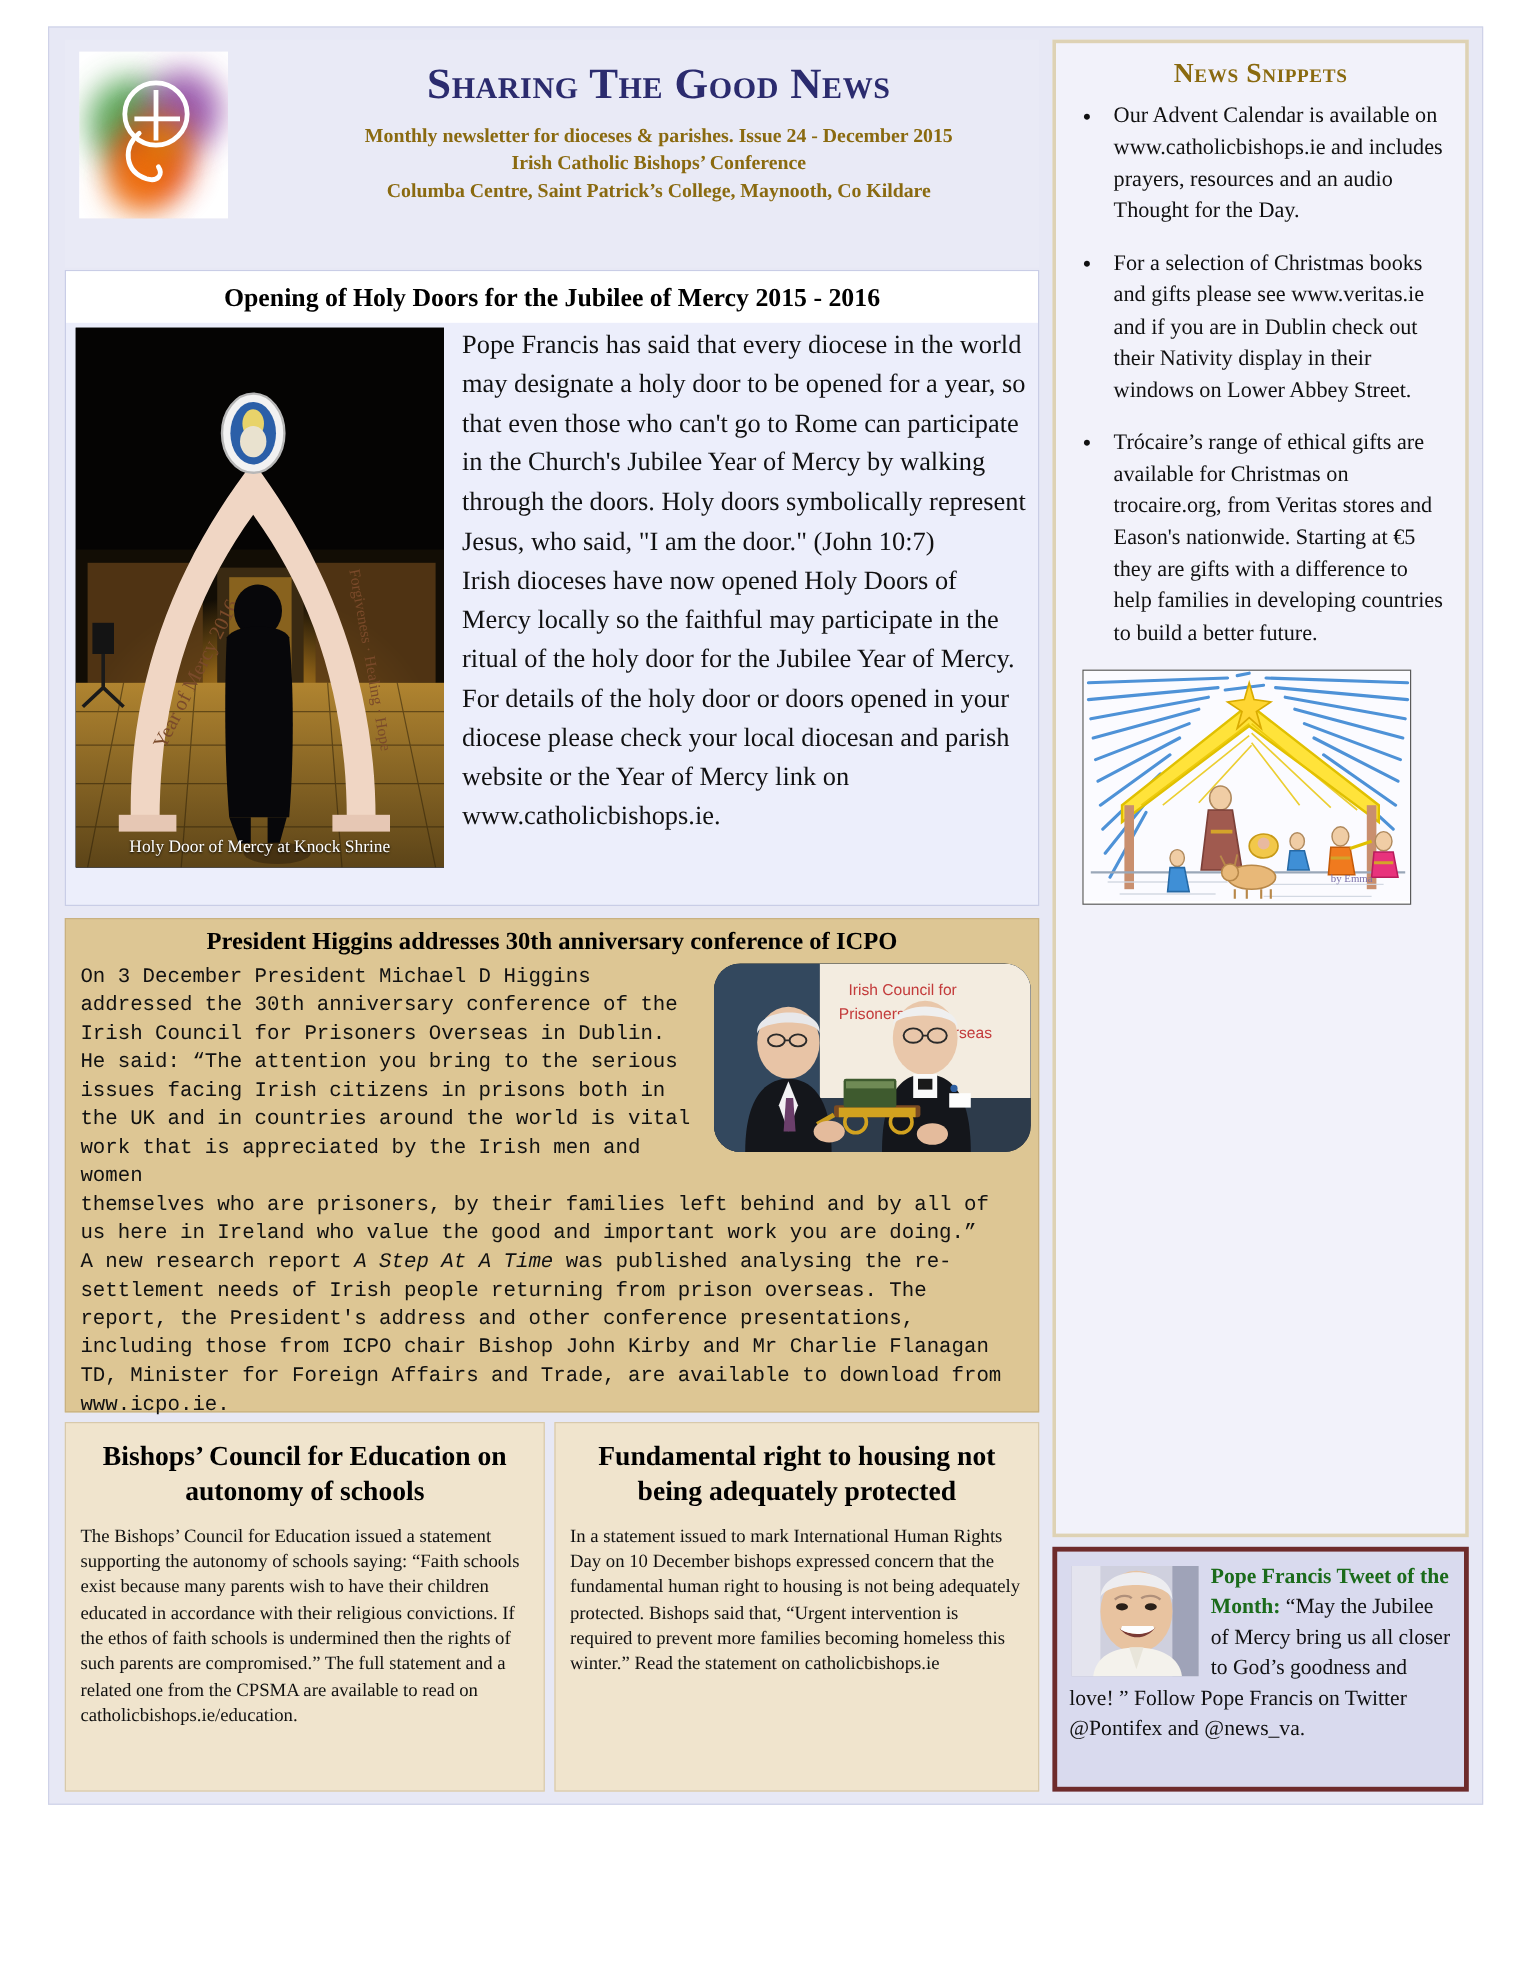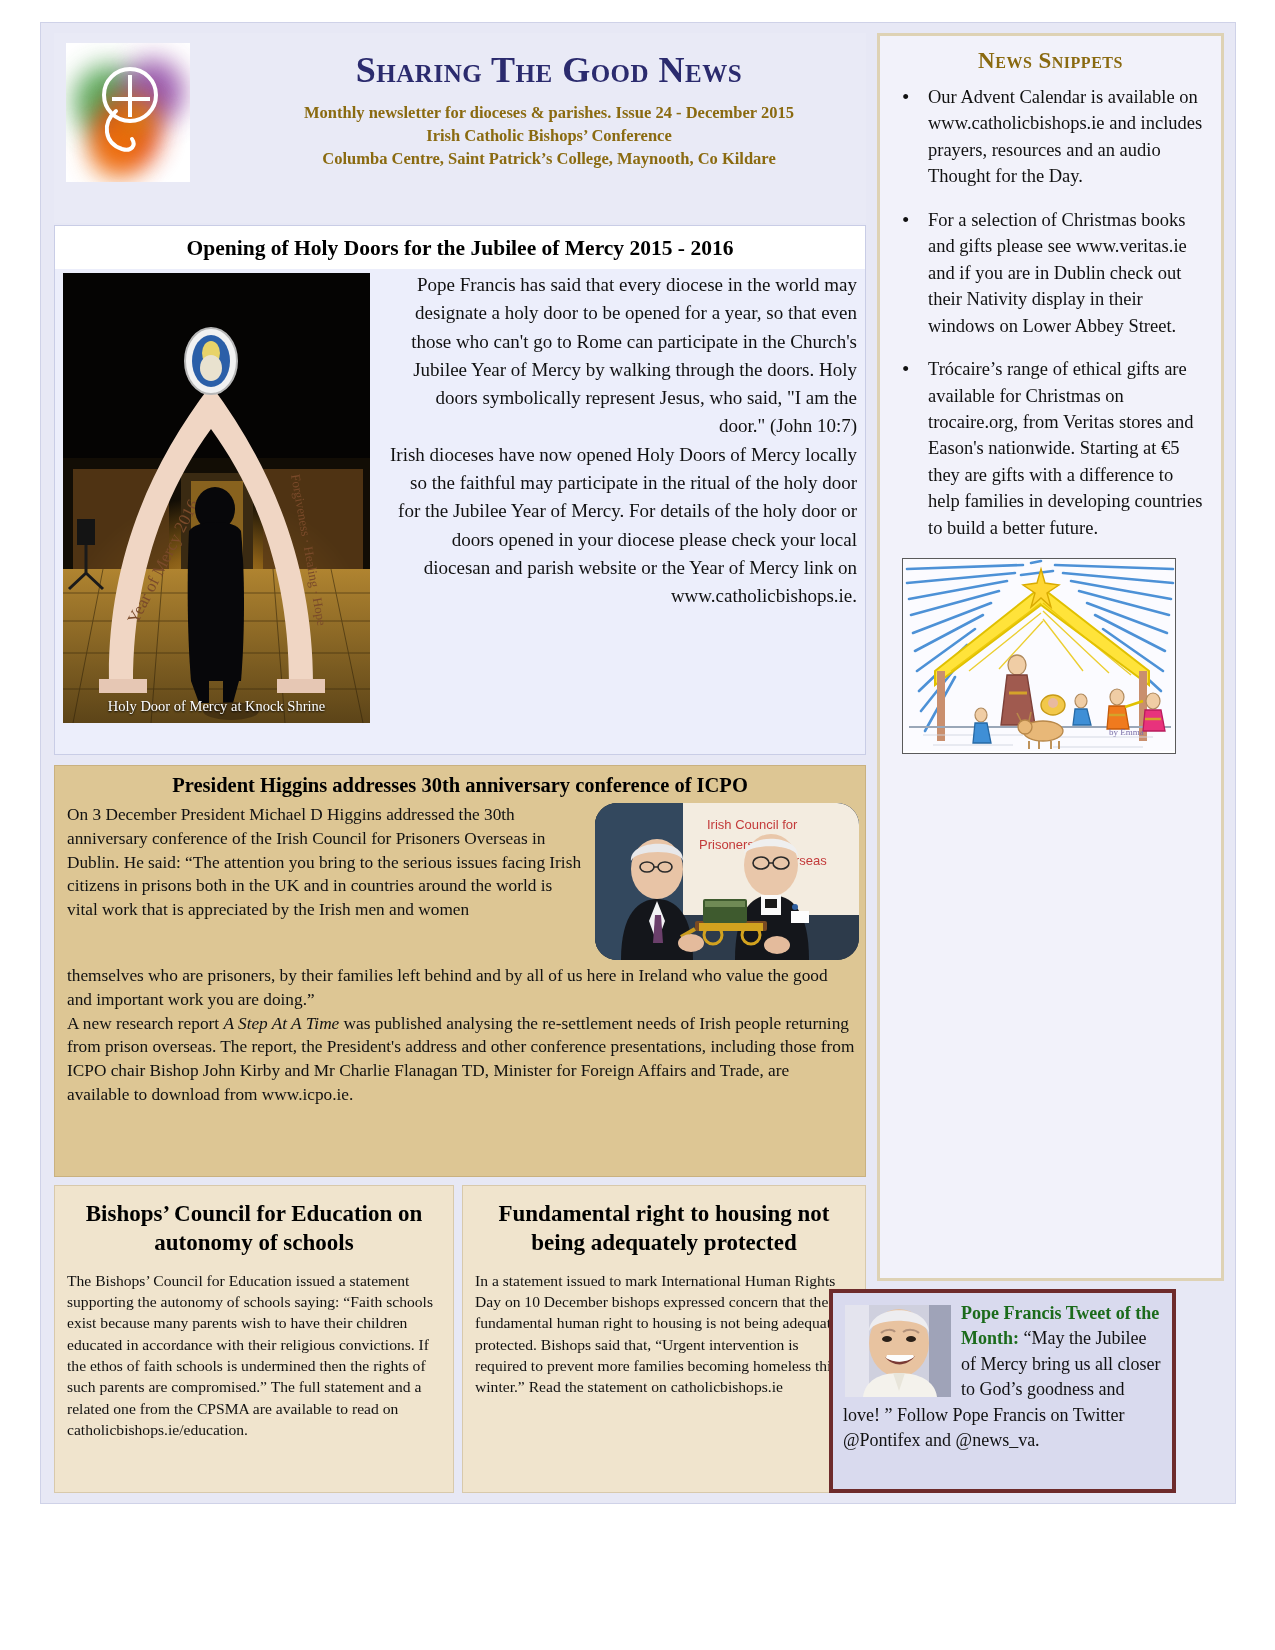--- a/index.html
+++ b/index.html
@@ -68,38 +68,38 @@
     width:307px; height:450px;
     background:#000; overflow:hidden;
   }
   .door-caption {
     position:absolute; bottom:8px; left:0; right:0;
     text-align:center; color:#ffffff; font-size:14.5px;
     text-shadow:0 1px 2px #000; z-index:6;
   }
   .holy-text {
     position:absolute; left:330px; top:2px; right:8px;
-    font-size:19px; line-height:1.49; color:#111; text-align:right;
+    font-size:22px; line-height:1.49; color:#111; text-align:left;
   }
 
   
   .icpo {
     position:absolute; left:13px; top:742px;
     width:812px; height:412px;
     background:#ddc694; border:1px solid #c9b180;
   }
   .icpo-title {
     text-align:center; font-weight:bold; font-size:20.5px;
     padding:8px 4px 6px; color:#000;
   }
   .icpo-photo {
     float:right; width:264px; height:157px; margin:0 6px 4px 10px;
     position:relative; overflow:hidden; background:#1d2a3a;border-radius:22px;
   }
-  .icpo-text { font-size:17.3px; line-height:1.375; color:#111; padding:0 10px 0 12px; }
+  .icpo-text { font-size:17.3px; line-height:1.375; color:#111; padding:0 10px 0 12px;font-family:Liberation Mono, monospace; }
 
   
   .bbox {
     position:absolute; top:1162px; height:308px;
     background:#f0e4cd; border:1px solid #d8c9ab;
     padding:10px 12px;
   }
   .bbox.left  { left:13px;  width:400px; }
   .bbox.right { left:421px; width:404px; }
   .bbox h3 { margin:4px 0 12px; text-align:center; font-size:23px; font-weight:bold; line-height:1.25; color:#000;}
@@ -129,21 +129,21 @@
     border:1px solid #5a5a5a; background:#ffffff; position:relative; overflow:hidden;
   }
   .produced {
     margin:8px 14px 0 22px; width:274px;
     border:2px solid #9a7c28; background:#f4f4fb;
     padding:10px 8px; text-align:center;
     font-size:18px; line-height:1.42; color:#111;
   }
 
   .tweet {
-    position:absolute; left:788px; top:1266px;
+    position:absolute; left:836px; top:1266px;
     width:347px; height:204px;
     background:#d9daee; border:4px solid #6e2b2b;
     padding:8px 10px 6px 10px;
     font-size:18px; line-height:1.41; color:#111;
   }
   .pope-photo {
     float:left; width:106px; height:92px; margin:4px 10px 2px 2px;
     position:relative; overflow:hidden; background:#c9c9d8;
   }
   .tweet .hl { color:#1b6b1b; font-weight:bold; }

